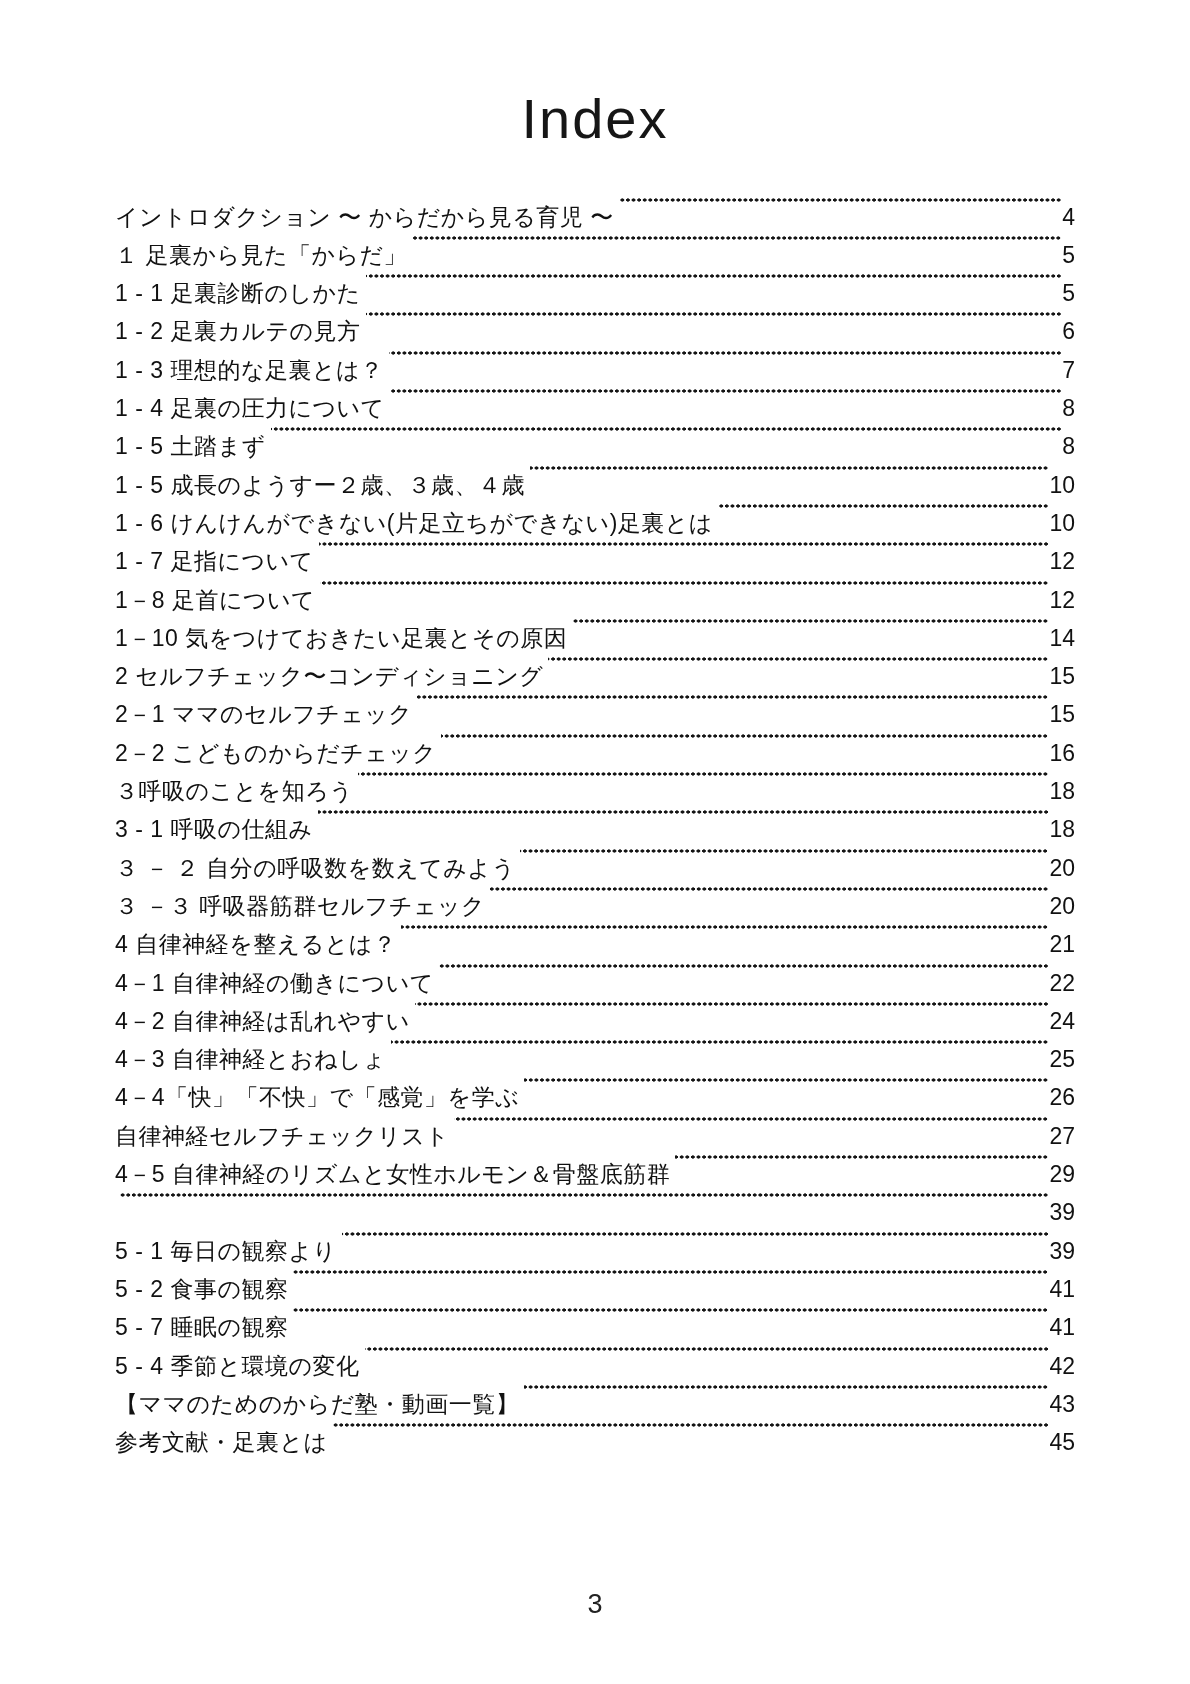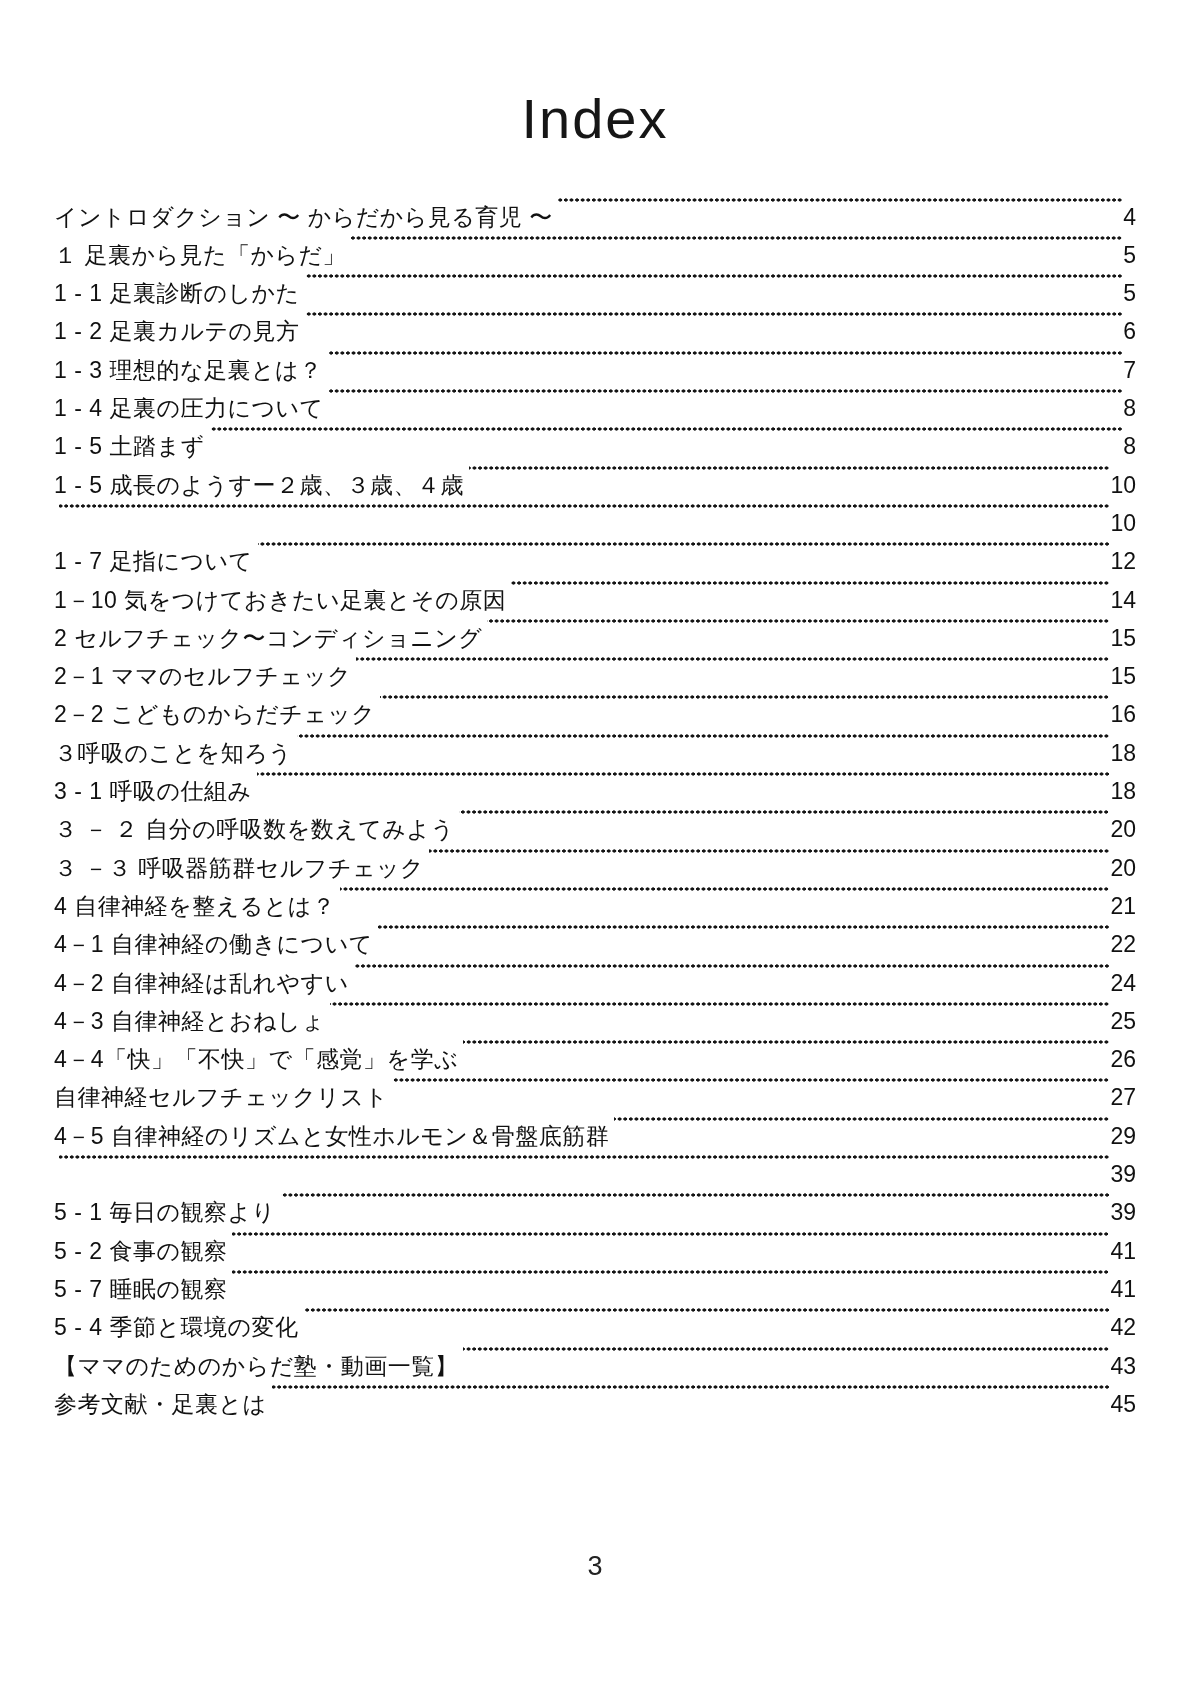--- a/index.html
+++ b/index.html
@@ -8,21 +8,21 @@
     background: #ffffff;
   }
   .page {
     position: relative;
     width: 1190px;
     height: 1684px;
     background: #ffffff;
     color: #111111;
     font-family: "Liberation Sans", sans-serif;
     box-sizing: border-box;
-    padding: 0 54px;
+    padding: 0 115px;
     overflow: hidden;
   }
   .page-title {
     margin: 88px 0 0 0;
     text-align: center;
     font-size: 56px;
     font-weight: 300;
     letter-spacing: 2px;
     color: #161616;
     line-height: 1.1;
@@ -114,30 +114,36 @@
     <span class="toc-page">8</span>
   </div>
 
   <div class="toc-row">
     <span class="toc-label">1 - 5 成長のようすー２歳、３歳、４歳</span>
     <span class="dot-leader"></span>
     <span class="toc-page">10</span>
   </div>
 
   <div class="toc-row">
+    <span class="toc-label">1 - 6 けんけんができない(片足立ちができない)足裏とは</span>
     <span class="dot-leader"></span>
     <span class="toc-page">10</span>
   </div>
 
   <div class="toc-row">
     <span class="toc-label">1 - 7 足指について</span>
     <span class="dot-leader"></span>
     <span class="toc-page">12</span>
   </div>
 
+  <div class="toc-row">
+    <span class="toc-label">1－8 足首について</span>
+    <span class="dot-leader"></span>
+    <span class="toc-page">12</span>
+  </div>
 
   <div class="toc-row">
     <span class="toc-label">1－10 気をつけておきたい足裏とその原因</span>
     <span class="dot-leader"></span>
     <span class="toc-page">14</span>
   </div>
 
   <div class="toc-row">
     <span class="toc-label">2 セルフチェック〜コンディショニング</span>
     <span class="dot-leader"></span>

